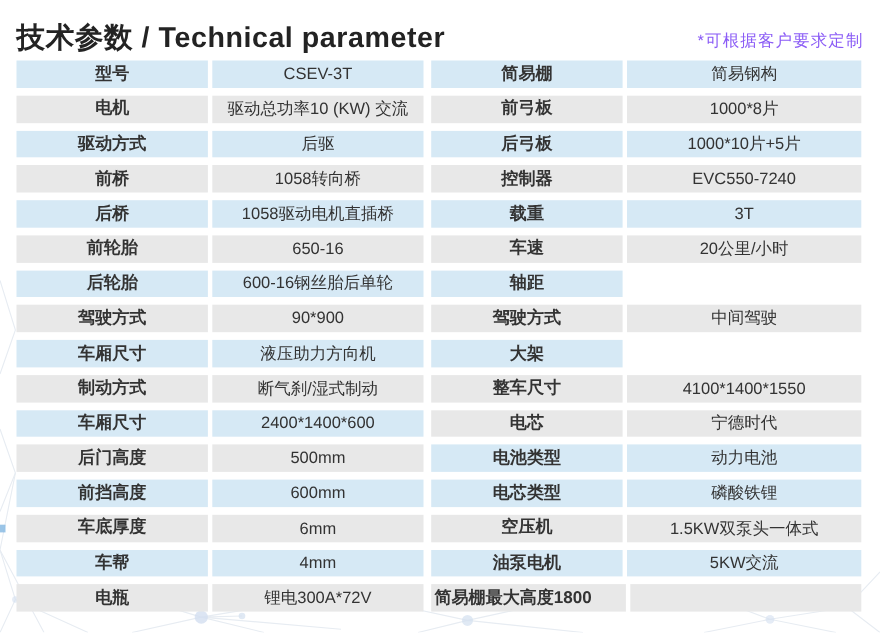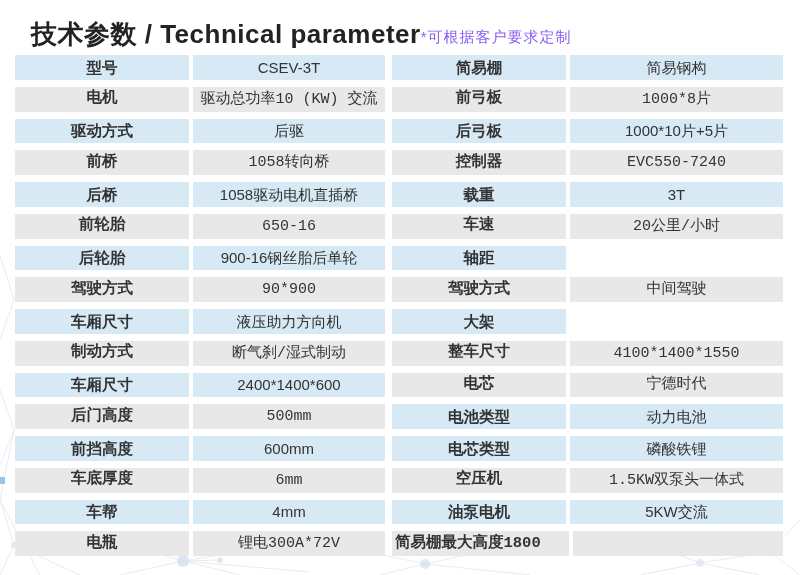--- a/index.html
+++ b/index.html
@@ -15,23 +15,22 @@
     --row-blue:#d6e9f5;
     --row-gray:#e8e8e8;
     --text-dark:#333333;
   }
   .bg-pattern{
     position:absolute;left:0;top:0;width:800px;height:575px;
     z-index:0;pointer-events:none;
   }
   .page-header{
     position:absolute;left:15px;top:6px;right:15px;height:44px;
-    display:flex;align-items:flex-end;
+    display:flex;align-items:flex-end;justify-content:space-between;
     z-index:2;
-    margin-left:16px;
   }
   .page-title{
     font-size:26px;font-weight:bold;color:#232323;
     letter-spacing:0.5px;line-height:1.2;
   }
   .custom-note{
     font-size:15px;color:#8b5cf6;letter-spacing:1px;
     padding-bottom:3px;
   }
   .tables-wrap{
@@ -50,21 +49,21 @@
   .cell{
     display:flex;align-items:center;justify-content:center;
     color:var(--text-dark);
     font-size:15px;
     line-height:1;
     white-space:nowrap;
   }
   .cell.label{flex:0 0 174px;font-weight:bold;font-size:15.5px;}
   .cell.value{flex:1;}
   .row.blue .cell{background:var(--row-blue);}
-  .row.gray .cell{background:var(--row-gray);font-family:Liberation Mono, monospace;}
+  .row.gray .cell{background:var(--row-gray);}
   .cell.label.left{justify-content:flex-start;padding-left:3px;}
 </style>
 </head>
 <body>
 
 <svg class="bg-pattern" viewBox="0 0 800 575" xmlns="http://www.w3.org/2000/svg">
   <g stroke="#e7ecf2" stroke-width="1" fill="none">
     <path d="M0,255 L14,300 L0,340"></path>
     <path d="M0,390 L14,430 L0,465"></path>
     <path d="M14,430 L0,500 L40,575"></path>
@@ -112,21 +111,21 @@
       <div class="row blue">
         <div class="cell label">后桥</div>
         <div class="cell value">1058驱动电机直插桥</div>
       </div>
       <div class="row gray">
         <div class="cell label">前轮胎</div>
         <div class="cell value">650-16</div>
       </div>
       <div class="row blue">
         <div class="cell label">后轮胎</div>
-        <div class="cell value">900-16钢丝胎后单轮</div>
+        <div class="cell value">600-16钢丝胎后单轮</div>
       </div>
       <div class="row gray">
         <div class="cell label">驾驶方式</div>
         <div class="cell value">90*900</div>
       </div>
       <div class="row blue">
         <div class="cell label">车厢尺寸</div>
         <div class="cell value">液压助力方向机</div>
       </div>
       <div class="row gray">

